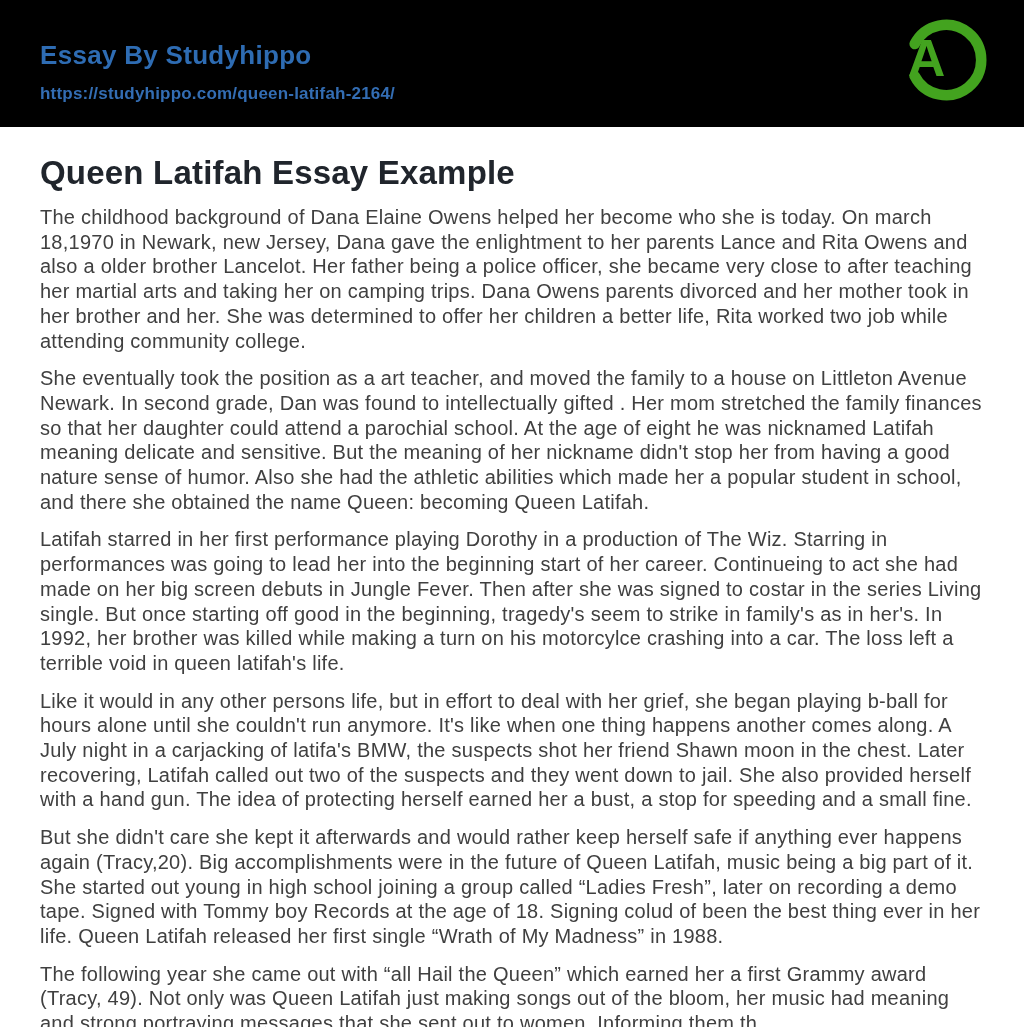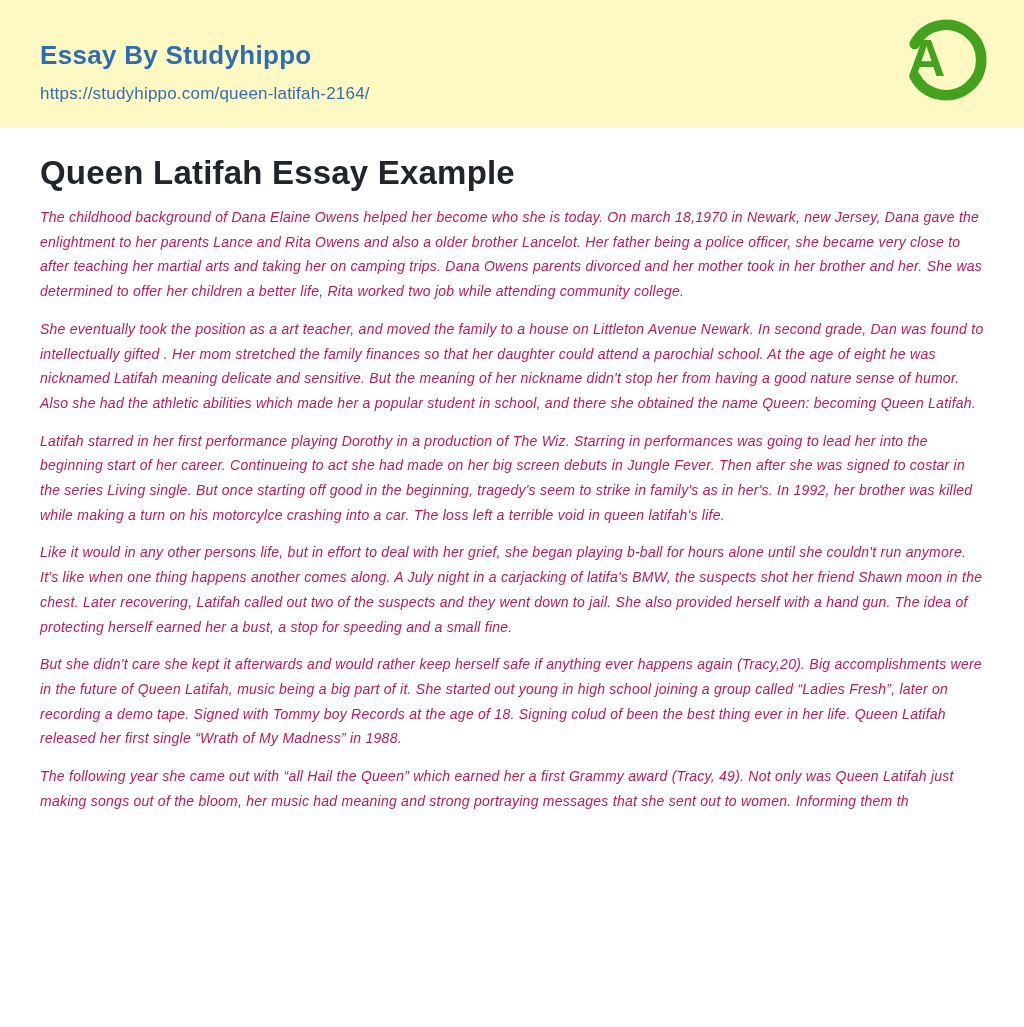--- a/index.html
+++ b/index.html
@@ -8,34 +8,34 @@
     height: 1027px;
     background: #ffffff;
     font-family: "Liberation Sans", sans-serif;
     overflow: hidden;
   }
   
   .header {
     position: relative;
     width: 100%;
     height: 127px;
-    background: #fef9c3;
+    background: #000000;
     padding: 40px 40px 0 40px;
   }
   .header-title {
     font-size: 26px;
     font-weight: 700;
     color: #2e6cb3;
     letter-spacing: 0.3px;
   }
   .header-url {
     display: inline-block;
     margin-top: 13px;
     font-size: 17px;
-    font-weight: 400;
+    font-weight: 700;
     color: #336db3;
     letter-spacing: 0.2px;
     text-decoration: none;
     cursor: pointer;
   }
   .logo {
     position: absolute;
     top: 16px;
     right: 34px;
     width: 88px;
@@ -59,27 +59,26 @@
   }
   .page-title {
     font-size: 33px;
     font-weight: 700;
     color: #20252c;
     letter-spacing: 0.2px;
     margin-bottom: 13px;
   }
   .article-body { width: 948px; }
   .para {
-    font-size: 14px;
+    font-size: 20px;
     font-weight: 400;
-    color: #be185d;
+    color: #404040;
     line-height: 24.7px;
     letter-spacing: 0.25px;
     margin-bottom: 13px;
-    font-style: italic;
   }
 </style>
 </head>
 <body>
 
 <div class="header">
   <div class="header-title">Essay By Studyhippo</div>
   <a class="header-url">https://studyhippo.com/queen-latifah-2164/</a>
   <div class="logo">
     <span>

